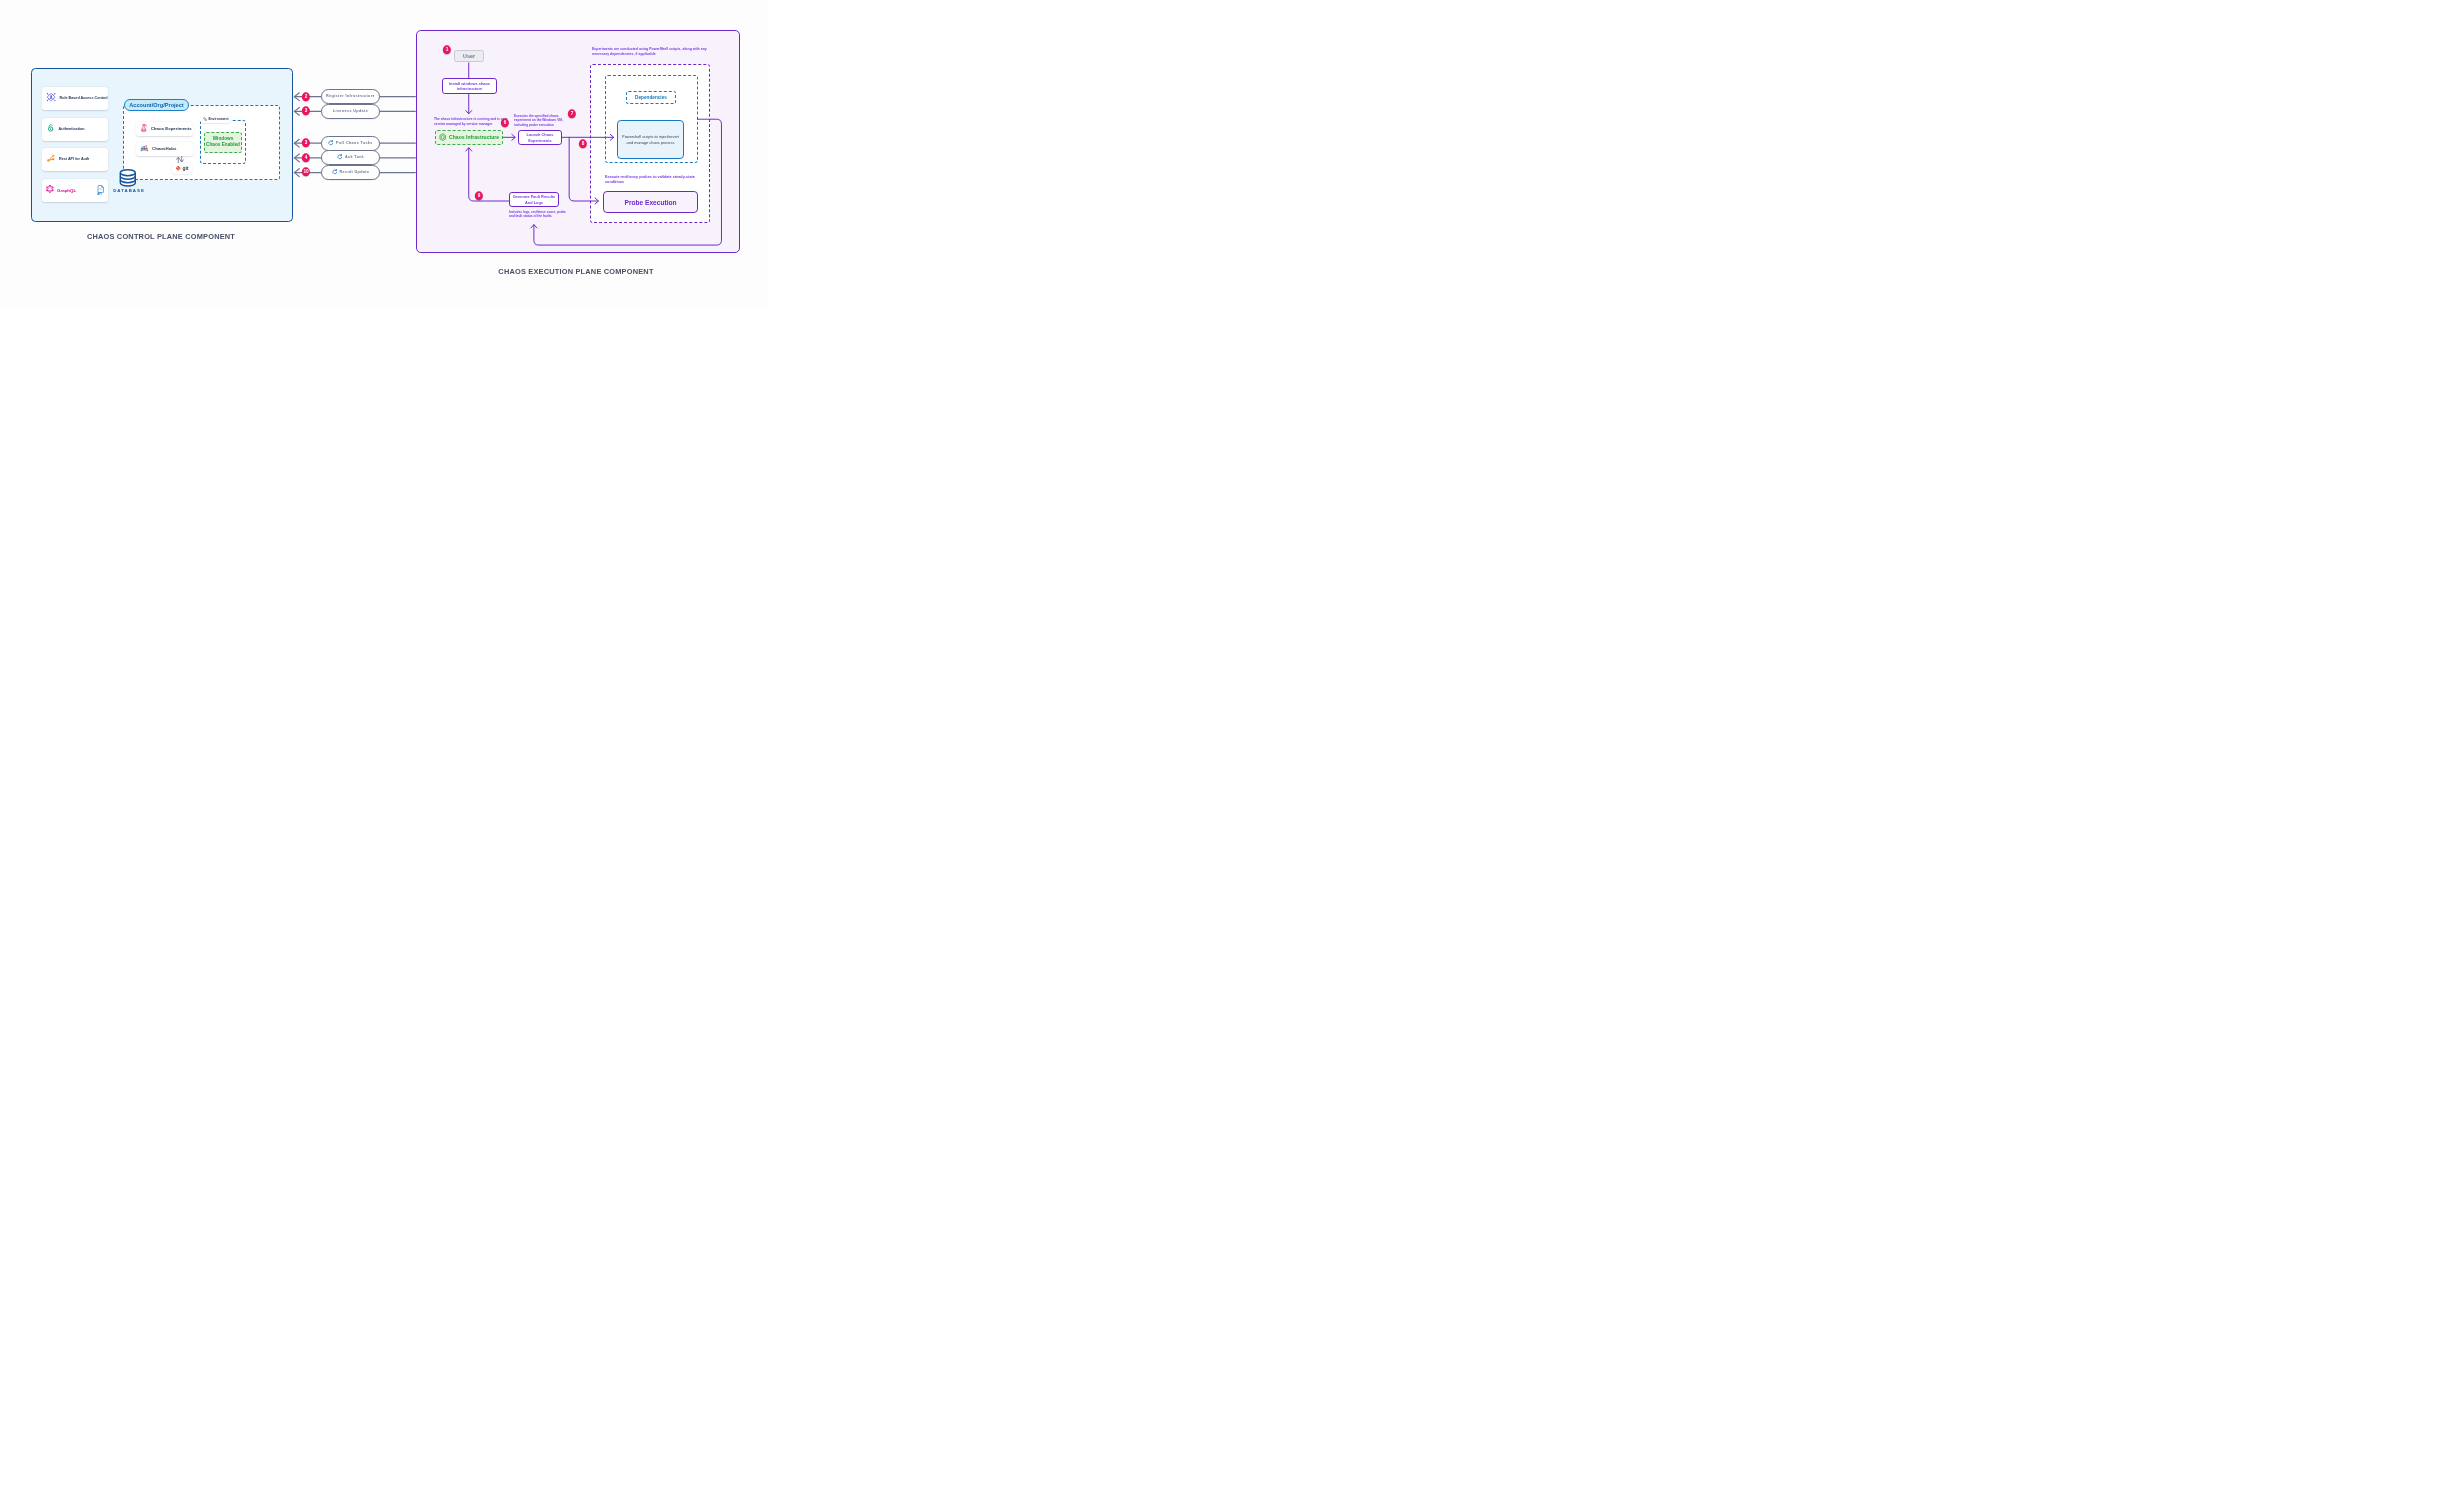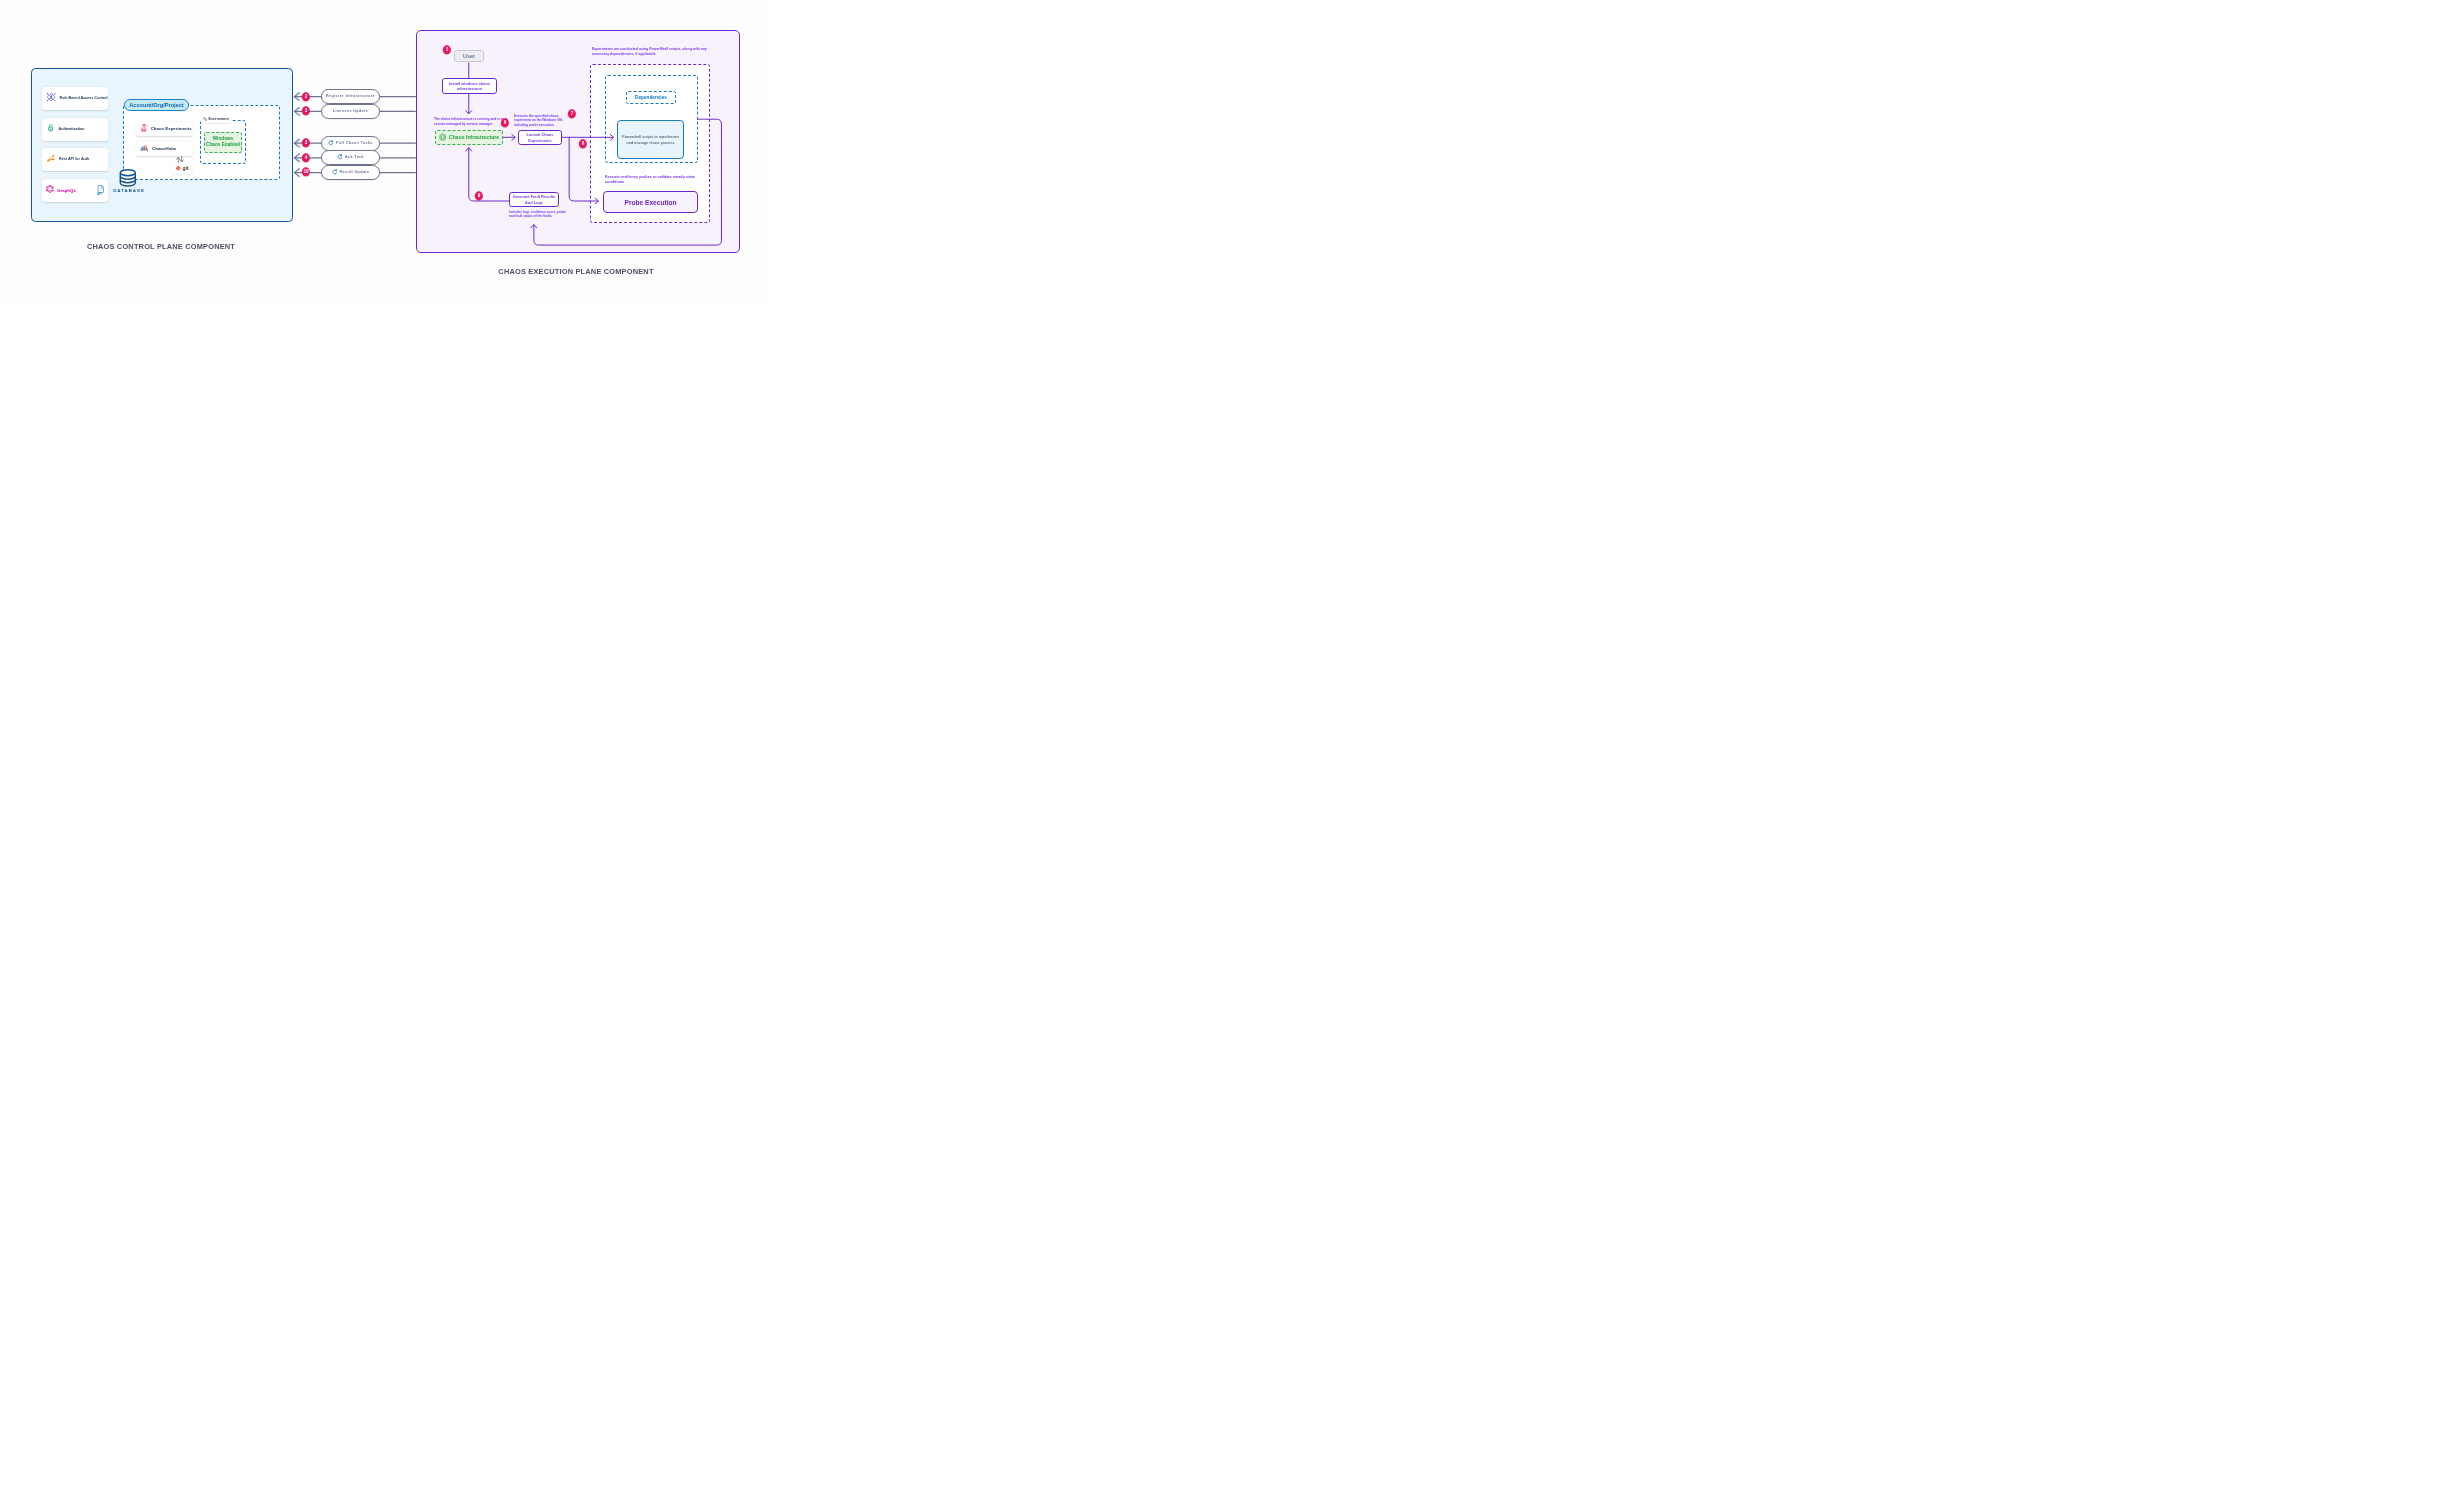--- a/index.html
+++ b/index.html
@@ -76,21 +76,21 @@
         <path d="M1246 274 L1253 280 L1246 286"></path>
       <path d="M1162 280 V400 Q1162 410 1172 410 H1221"></path>
         <path d="M1215 404 L1222 410 L1215 416"></path>
       <path d="M1424 243 H1463 Q1473 243 1473 253 V490 Q1473 500 1463 500 H1100 Q1090 500 1090 490 V459"></path>
         <path d="M1084 465 L1090 458 L1096 465"></path>
       <path d="M1039 410 H967 Q957 410 957 400 V302"></path>
         <path d="M951 308 L957 301 L963 308"></path>
     </g>
   </svg>
 
-  <div class="abs plane-title" style="left:161px;top:242px;">CHAOS CONTROL PLANE COMPONENT</div>
+  <div class="abs plane-title" style="left:161px;top:232px;">CHAOS CONTROL PLANE COMPONENT</div>
 
   <div class="abs card" style="left:42px;top:87px;width:66px;height:22.5px;">
     <span><svg width="10.3" height="10.3" viewBox="0 0 22 22">
       <rect x="5" y="5" width="12" height="12" rx="1.5" transform="rotate(45 11 11)" fill="none" stroke="#4a50e0" stroke-width="1.5"></rect>
       <circle cx="11" cy="9" r="1.9" fill="#4a50e0"></circle>
           <path d="M7.9 14.3a3.1 3.1 0 0 1 6.2 0 Z" fill="#4a50e0"></path>
       <g fill="#3136c9">
             <circle cx="3" cy="3.6" r="1.2"></circle>
             <circle cx="19" cy="3.6" r="1.2"></circle>
             <circle cx="3" cy="18.4" r="1.2"></circle>

